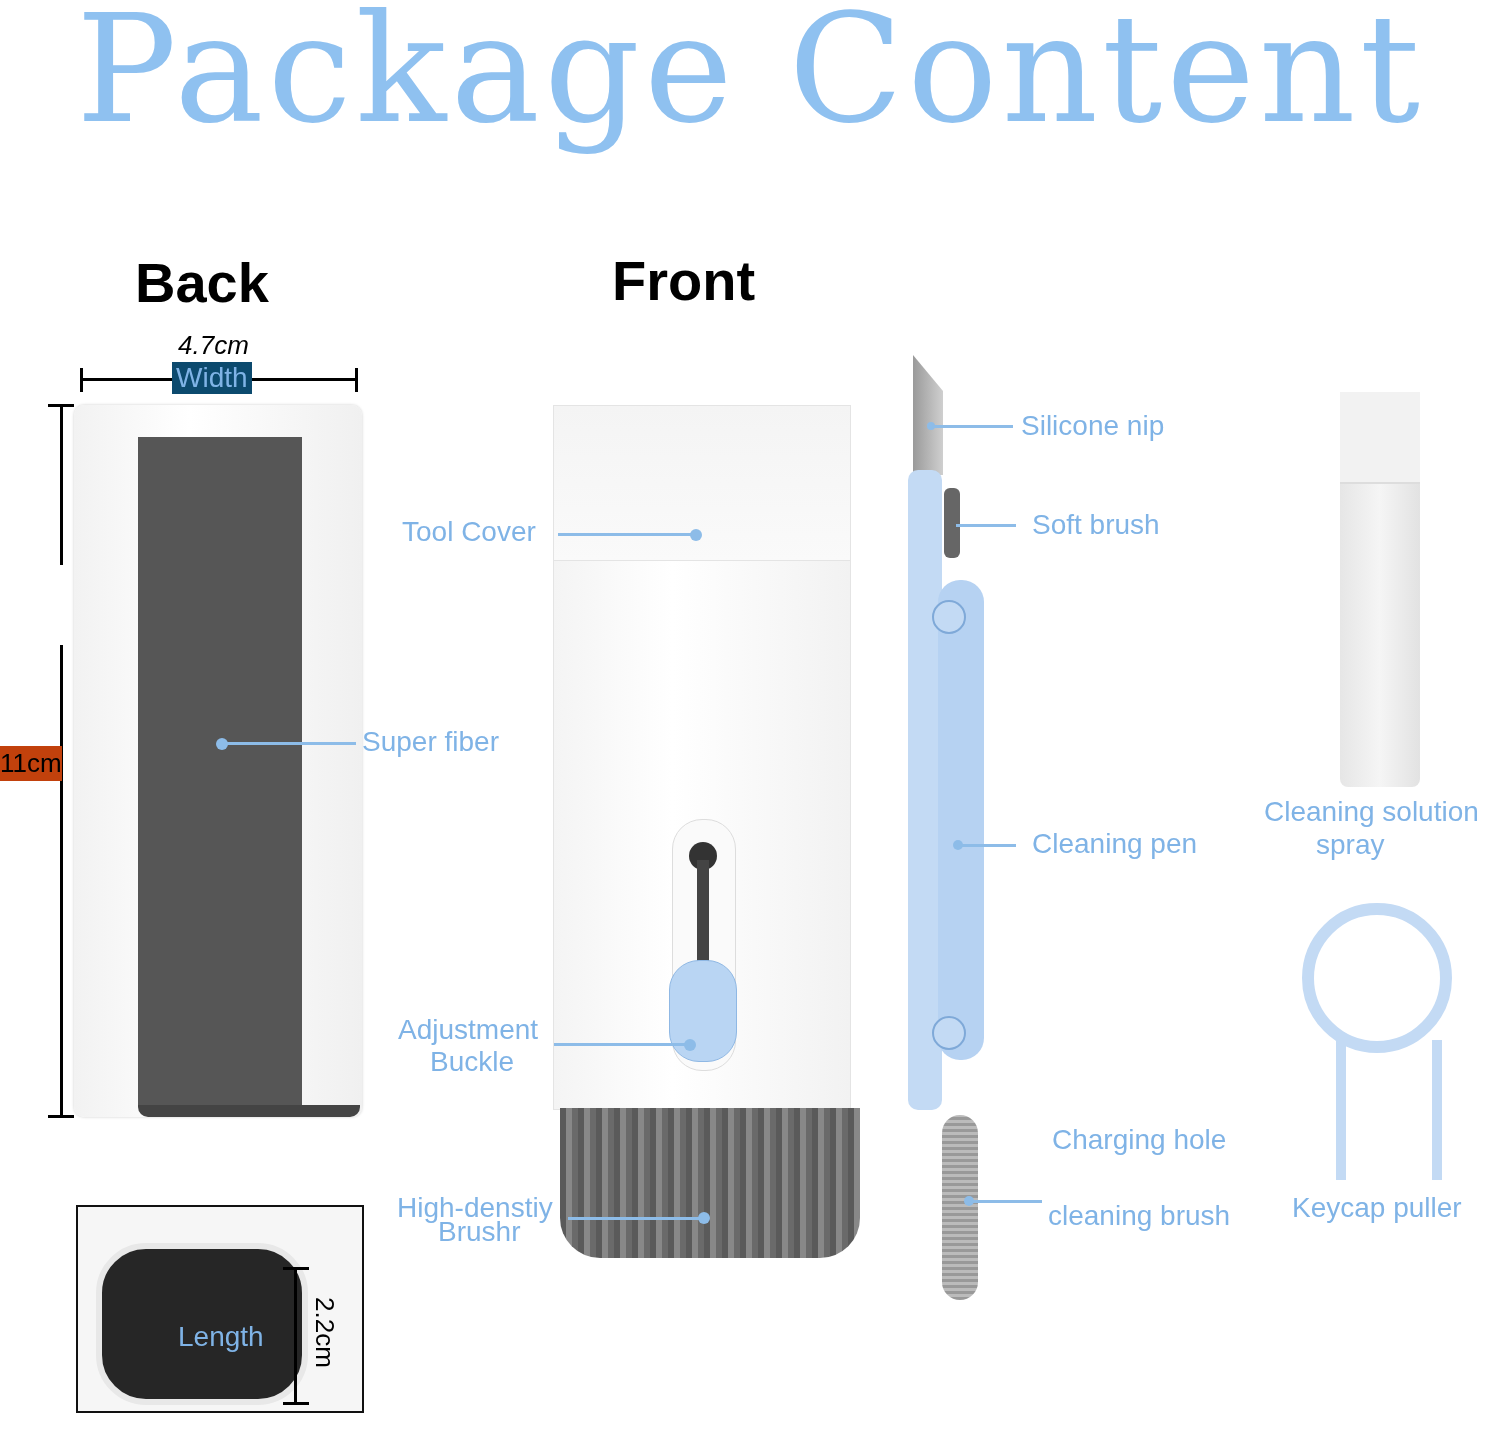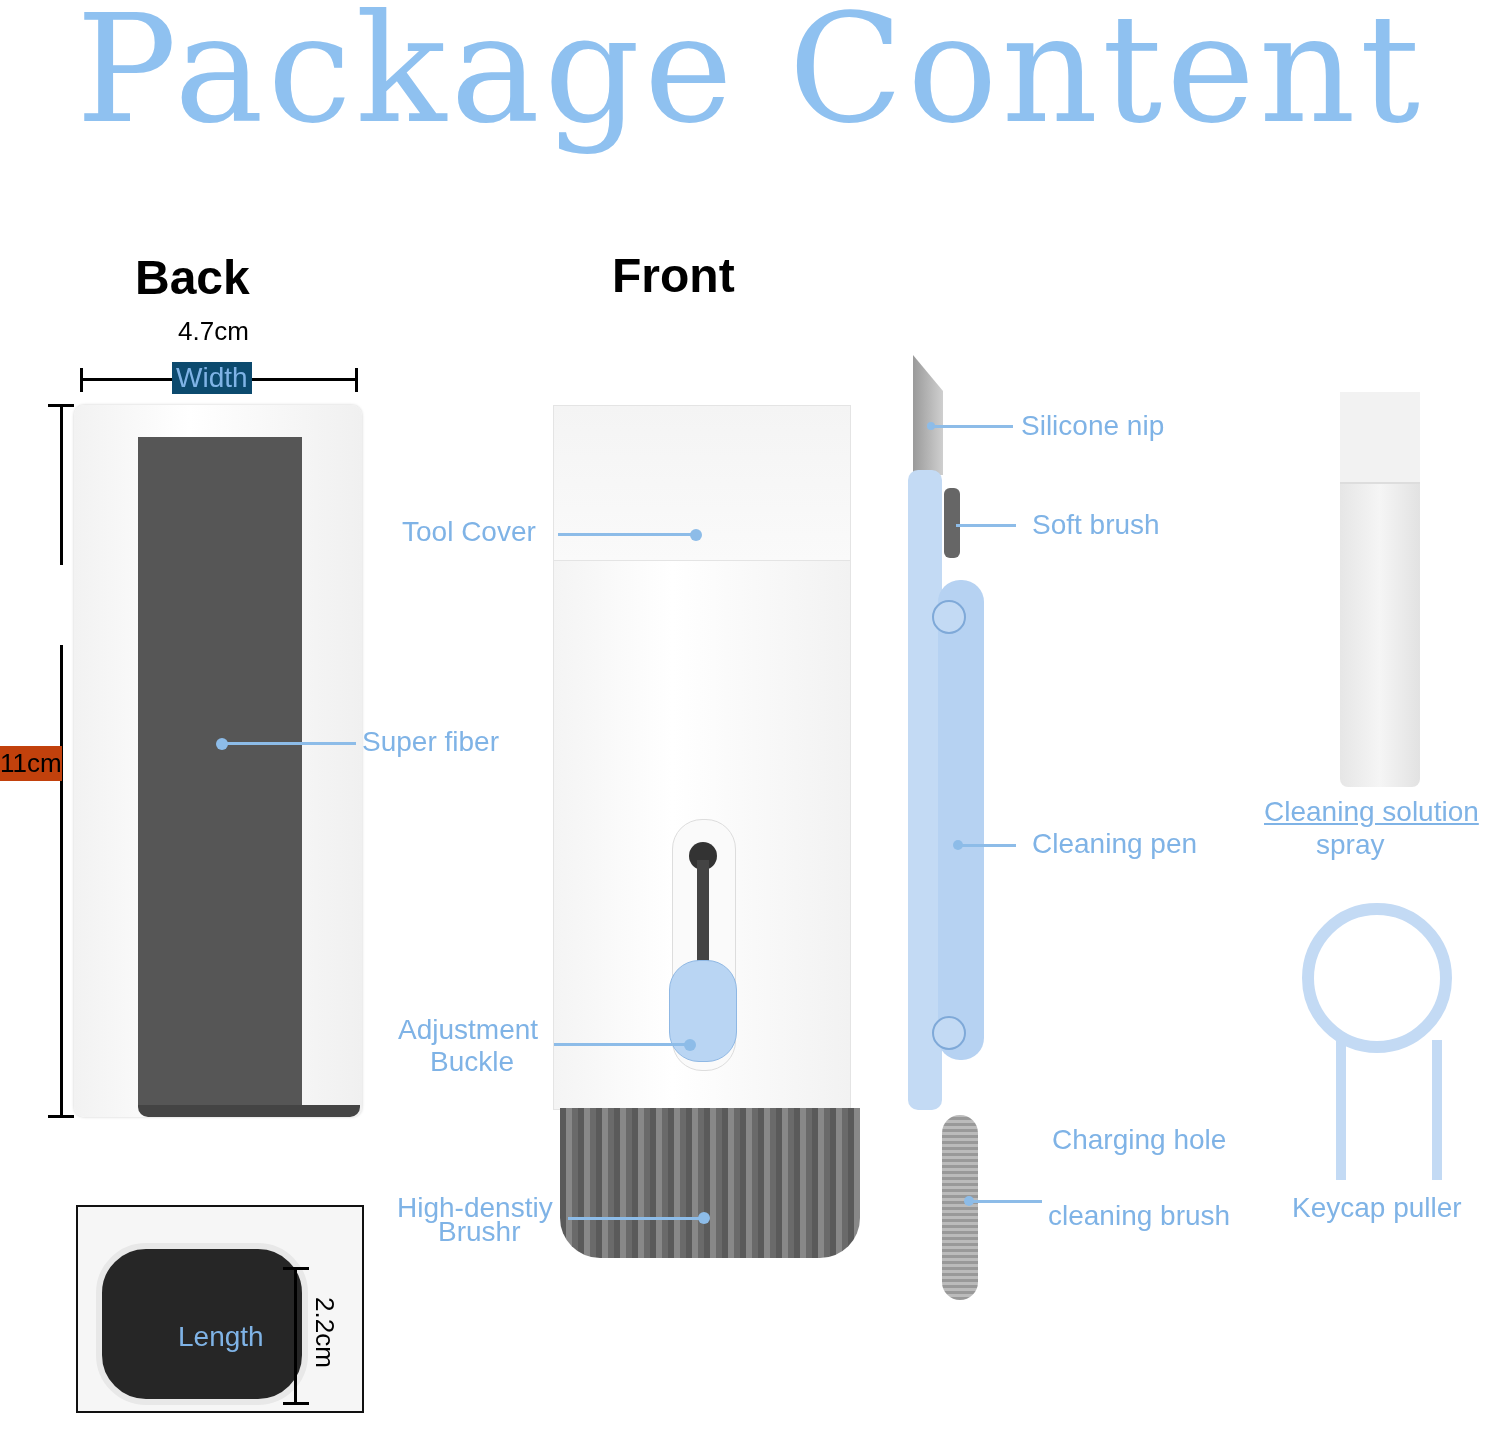--- a/index.html
+++ b/index.html
@@ -1,32 +1,32 @@
 <!DOCTYPE html>
 <html><head>
 <meta charset="utf-8">
 <style>
   html,body{margin:0;padding:0;background:#fff;}
   body{width:1500px;height:1449px;position:relative;overflow:hidden;font-family:"Liberation Sans",sans-serif;}
   .abs{position:absolute;}
   .title{left:0;top:0;width:1500px;text-align:center;font-family:"DejaVu Serif",serif;font-size:150px;line-height:150px;color:#8fc1f0;letter-spacing:4px;top:-6px;}
-  .heading{font-family:"Liberation Sans",sans-serif;font-weight:700;font-size:48px;color:#000;}
+  .heading{font-family:"Liberation Sans",sans-serif;font-weight:700;font-size:56px;color:#000;}
   .lbl{color:#7fb3e6;font-size:28px;white-space:nowrap;line-height:32px;}
   .dim{color:#000;font-size:26px;white-space:nowrap;}
   .line{background:#8dbce8;height:3px;}
   .dot{width:12px;height:12px;border-radius:50%;background:#8dbce8;}
   .blk{background:#000;}
 </style>
 </head>
 <body>
 
 <div class="abs title">Package Content</div>
 
 <div class="abs heading" style="left:135px;top:250px;">Back</div>
-<div class="abs dim" style="left:178px;top:316px;">4.7cm</div>
+<div class="abs dim" style="left:178px;top:330px;font-style:italic;">4.7cm</div>
 <div class="abs blk" style="left:80px;top:378px;width:278px;height:3px;"></div>
 <div class="abs blk" style="left:80px;top:368px;width:3px;height:24px;"></div>
 <div class="abs blk" style="left:355px;top:368px;width:3px;height:24px;"></div>
 <div class="abs lbl" style="left:172px;top:362px;background:#0c4a6e;padding:0 4px;">Width</div>
 
 <div class="abs blk" style="left:60px;top:404px;width:3px;height:714px;"></div>
 <div class="abs blk" style="left:48px;top:404px;width:26px;height:3px;"></div>
 <div class="abs blk" style="left:48px;top:1115px;width:26px;height:3px;"></div>
 <div class="abs lbl" style="left:22px;top:560px;width:80px;height:90px;background:#fff;transform:rotate(90deg);transform-origin:center;text-align:center;">Length</div>
 <div class="abs dim" style="left:0px;top:746px;background:#c2410c;padding:2px 0;">11cm</div>
@@ -93,19 +93,19 @@
 <div class="abs lbl" style="left:1032px;top:828px;">Cleaning pen</div>
 
 <div class="abs dot" style="left:964px;top:1196px;width:10px;height:10px;"></div>
 <div class="abs line" style="left:972px;top:1200px;width:70px;"></div>
 <div class="abs lbl" style="left:1052px;top:1124px;">Charging hole</div>
 <div class="abs lbl" style="left:1048px;top:1200px;">cleaning brush</div>
 
 <div class="abs" style="left:1340px;top:392px;width:80px;height:395px;background:linear-gradient(90deg,#e6e6e6,#f5f5f5 50%,#e2e2e2);border-radius:8px;">
   <div class="abs" style="left:0;top:0;width:80px;height:90px;background:#f2f2f2;border-bottom:2px solid #ddd;"></div>
 </div>
-<div class="abs lbl" style="left:1264px;top:796px;text-decoration:underline;">Cleaning solution</div>
+<div class="abs lbl" style="left:1264px;top:796px;">Cleaning solution</div>
 <div class="abs lbl" style="left:1316px;top:829px;">spray</div>
 
 <div class="abs" style="left:1302px;top:903px;width:126px;height:126px;border-radius:50%;border:12px solid #c3daf4;"></div>
 <div class="abs" style="left:1336px;top:1040px;width:10px;height:140px;background:#c3daf4;"></div>
 <div class="abs" style="left:1432px;top:1040px;width:10px;height:140px;background:#c3daf4;"></div>
 <div class="abs lbl" style="left:1292px;top:1192px;">Keycap puller</div>
 
 </body></html>

